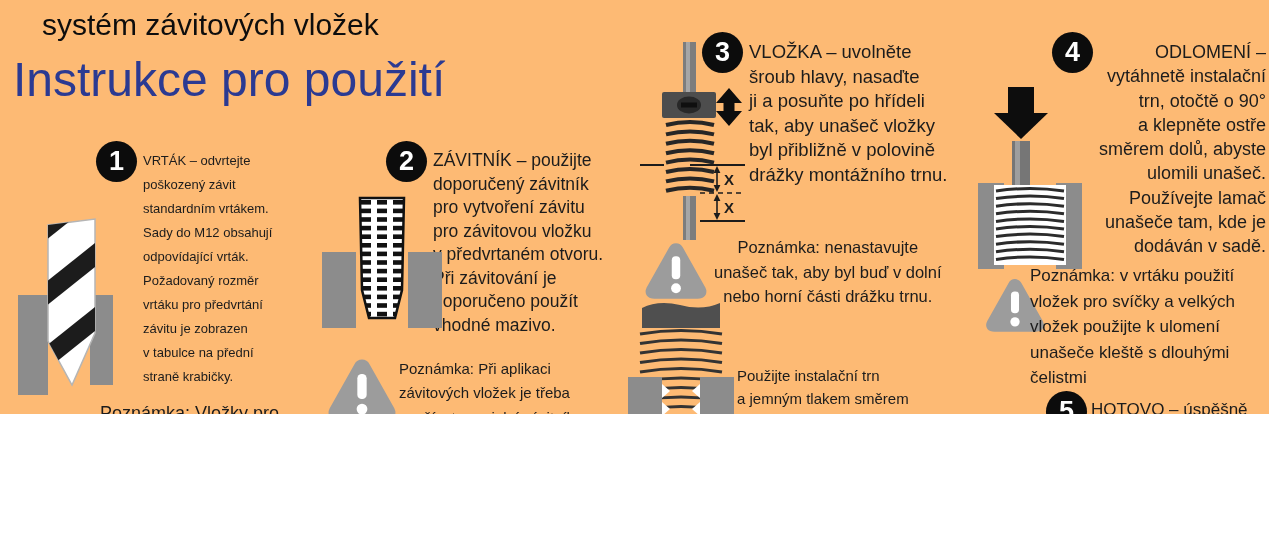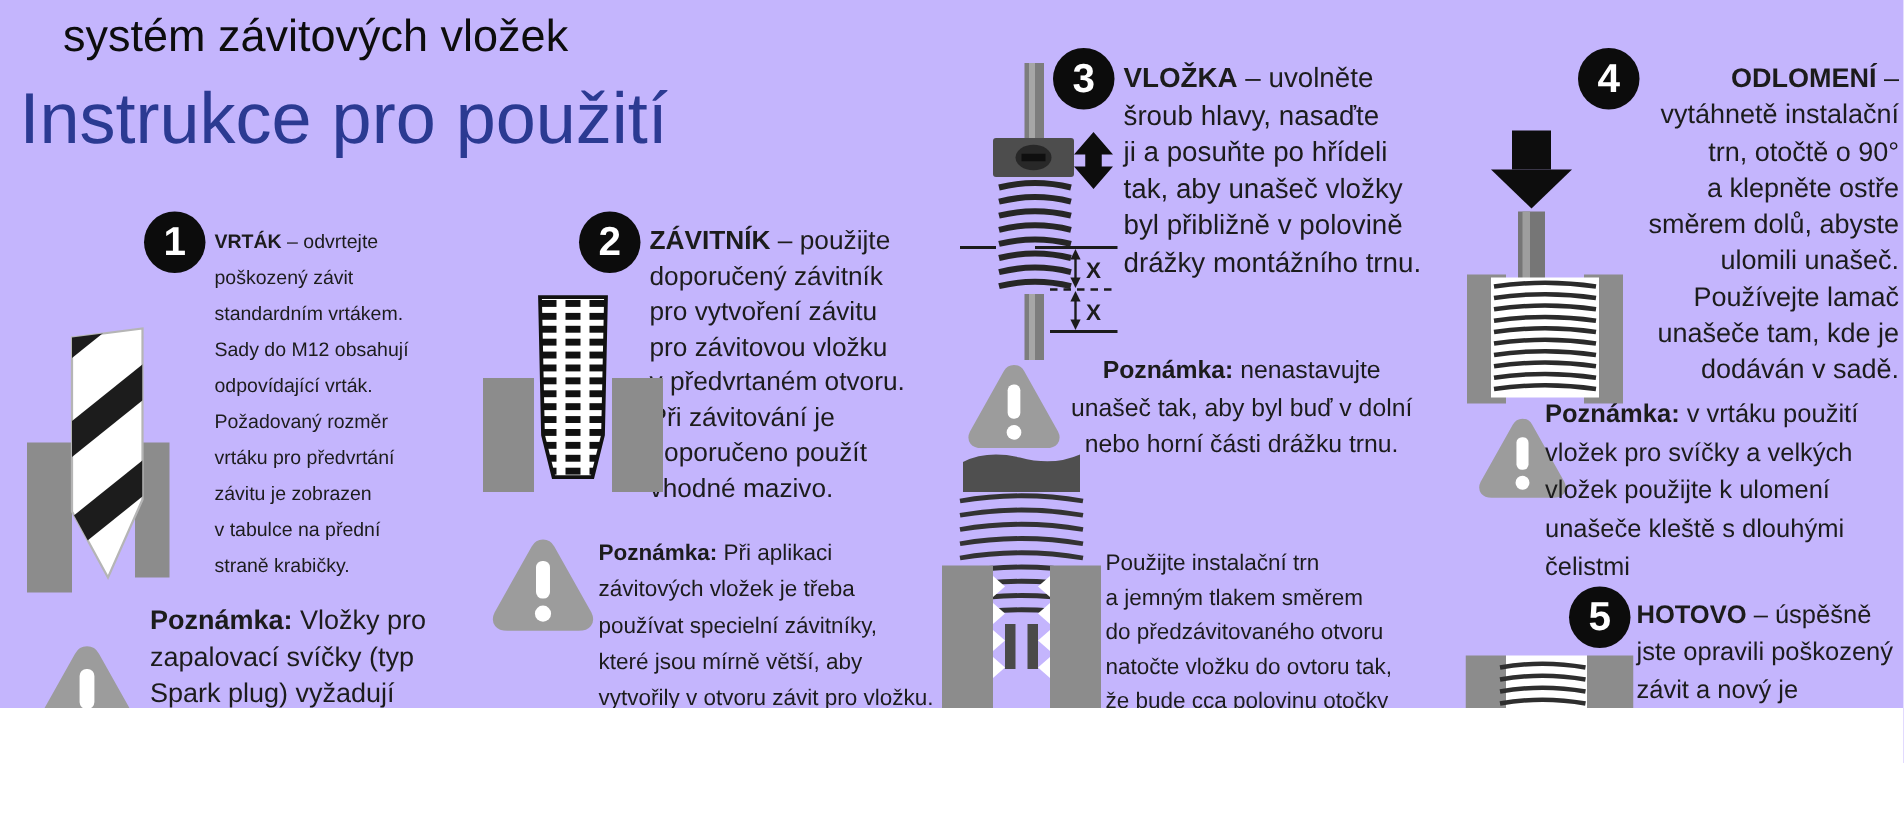--- a/index.html
+++ b/index.html
@@ -1,24 +1,24 @@
 <!DOCTYPE html>
 <html><head>
 <meta charset="utf-8">
 <style>
   html,body{margin:0;padding:0;background:#fff;}
-  .canvas{position:relative;width:1269px;height:472px;background:#c4b5fd;overflow:hidden;
+  .canvas{position:relative;width:1269px;height:414px;background:#fdba74;overflow:hidden;
           font-family:"Liberation Sans","DejaVu Sans",sans-serif;color:#1c1c1c;}
   .abs{position:absolute;}
   .subtitle{left:42px;top:8px;font-size:30px;color:#0d0d0d;}
   .title{left:13px;top:52px;font-size:48px;color:#2b3a92;font-weight:400;margin:0;}
   .badge{width:41px;height:41px;border-radius:50%;background:#0c0c0c;color:#fff;
          font-weight:bold;font-size:27px;display:flex;align-items:center;justify-content:center;}
   .txt{position:absolute;}
-  .b{font-weight:bold;}
+  .b{font-weight:normal;}
   .body{white-space:pre-line;}
   svg{display:block;}
 </style>
 </head>
 <body>
 
 <div class="canvas">
 
   <div class="abs subtitle">systém závitových vložek</div>
   <h1 class="abs title">Instrukce pro použití</h1>

